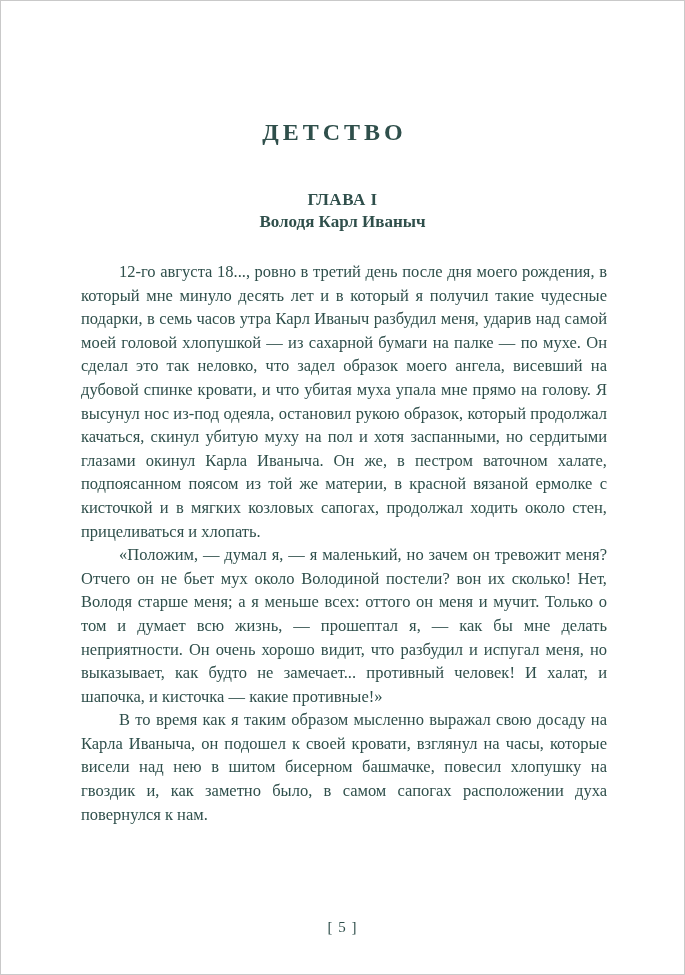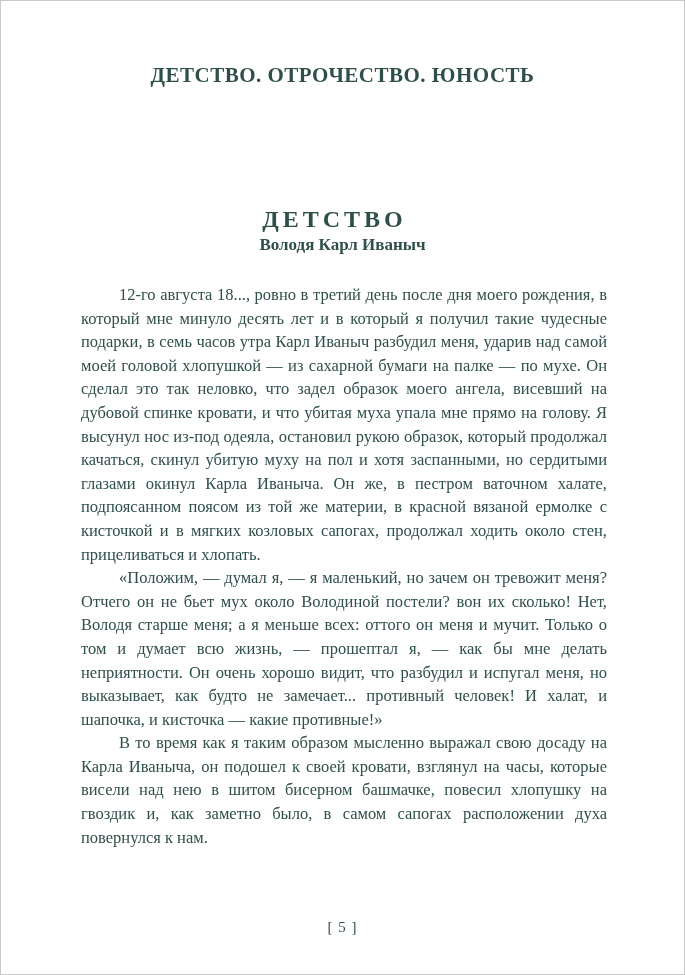--- a/index.html
+++ b/index.html
@@ -65,24 +65,24 @@
     text-align: center;
     font-size: 15px;
     letter-spacing: 1px;
   }
 </style>
 </head>
 <body>
 
 <div class="page">
 
-  <h1 class="book-title">ДЕТСТВО. ОТРОЧЕСТВО. ЮНОСТЬ</h1>
 
   <h2 class="section-title">ДЕТСТВО</h2>
 
+  <h3 class="chapter-heading">ГЛАВА I</h3>
 
   <h4 class="chapter-subtitle">Володя Карл Иваныч</h4>
 
   <div class="body-text">
     <p>12-го августа 18..., ровно в третий день после дня моего рождения, в который мне минуло десять лет и в который я получил такие чудесные подарки, в семь часов утра Карл Иваныч разбудил меня, ударив над самой моей головой хлопушкой — из сахарной бумаги на палке — по мухе. Он сделал это так неловко, что задел образок моего ангела, висевший на дубовой спинке кровати, и что убитая муха упала мне прямо на голову. Я высунул нос из-под одеяла, остановил рукою образок, который продолжал качаться, скинул убитую муху на пол и хотя заспанными, но сердитыми глазами окинул Карла Иваныча. Он же, в пестром ваточном халате, подпоясанном поясом из той же материи, в красной вязаной ермолке с кисточкой и в мягких козловых сапогах, продолжал ходить около стен, прицеливаться и хлопать.</p>
     <p>«Положим, — думал я, — я маленький, но зачем он тревожит меня? Отчего он не бьет мух около Володиной постели? вон их сколько! Нет, Володя старше меня; а я меньше всех: оттого он меня и мучит. Только о том и думает всю жизнь, — прошептал я, — как бы мне делать неприятности. Он очень хорошо видит, что разбудил и испугал меня, но выказывает, как будто не замечает... противный человек! И халат, и шапочка, и кисточка — какие противные!»</p>
     <p>В то время как я таким образом мысленно выражал свою досаду на Карла Иваныча, он подошел к своей кровати, взглянул на часы, которые висели над нею в шитом бисерном башмачке, повесил хлопушку на гвоздик и, как заметно было, в самом сапогах расположении духа повернулся к нам.</p>
   </div>
 
   <div class="page-number">[ 5 ]</div>

